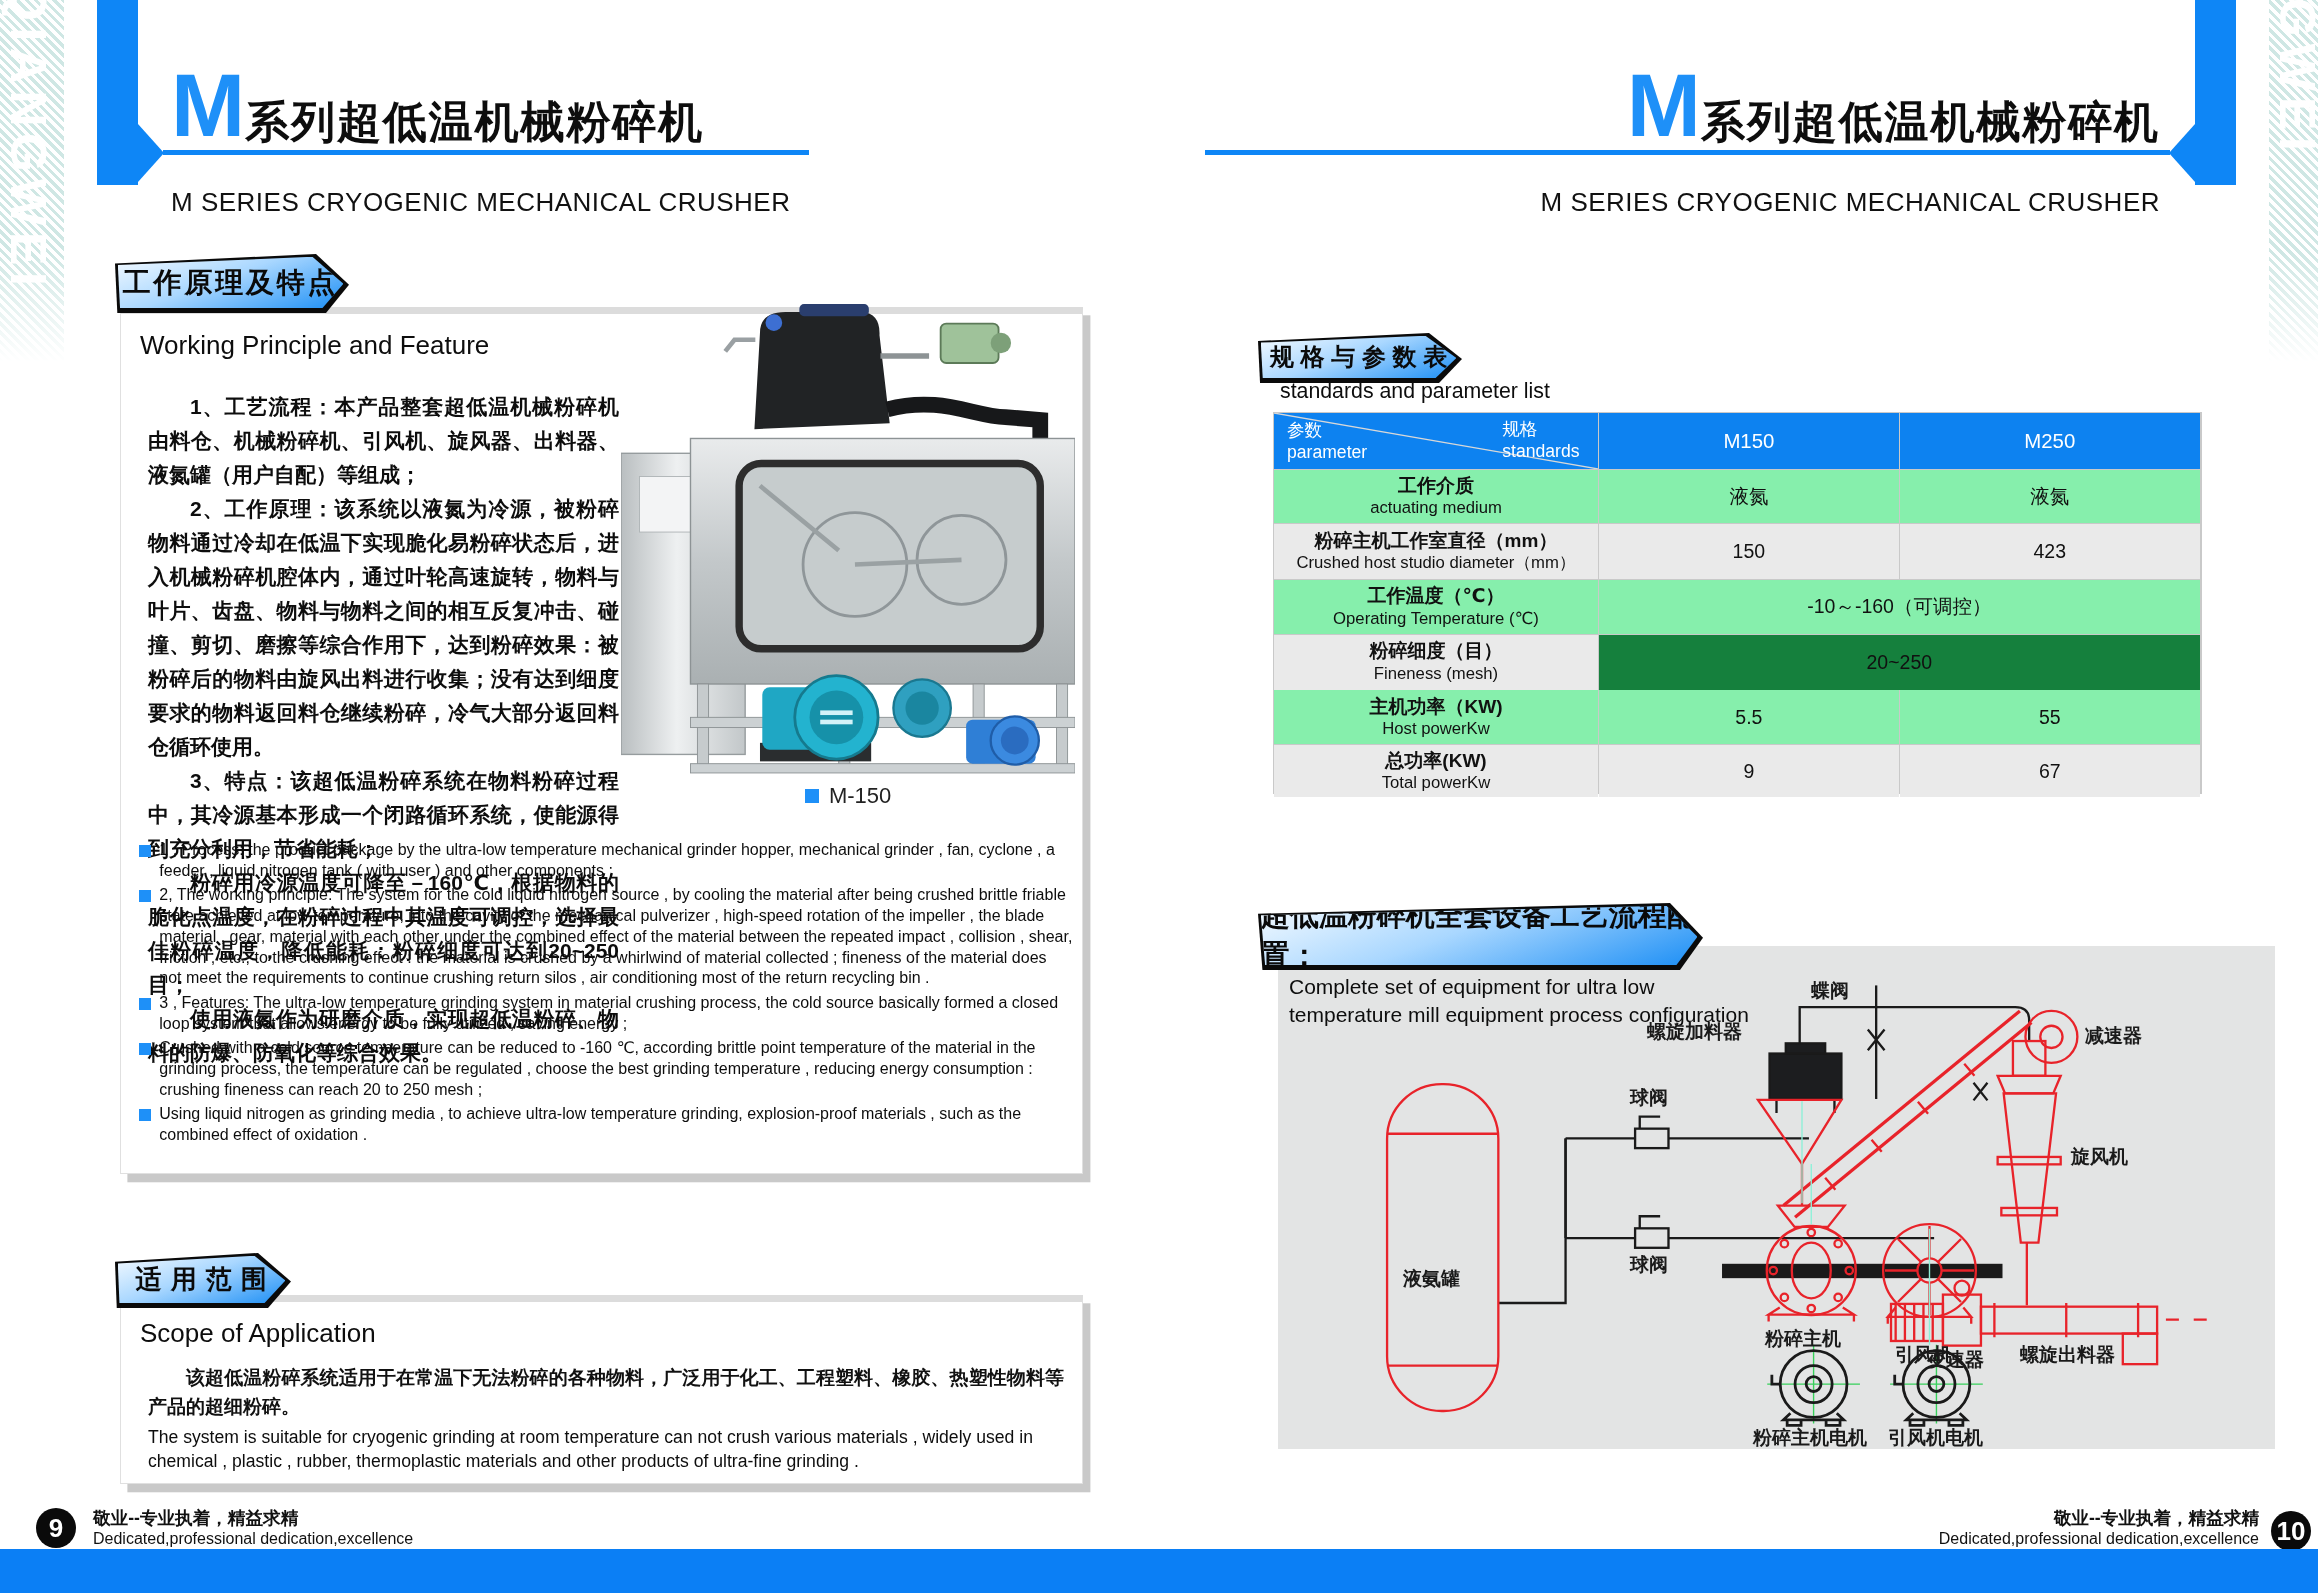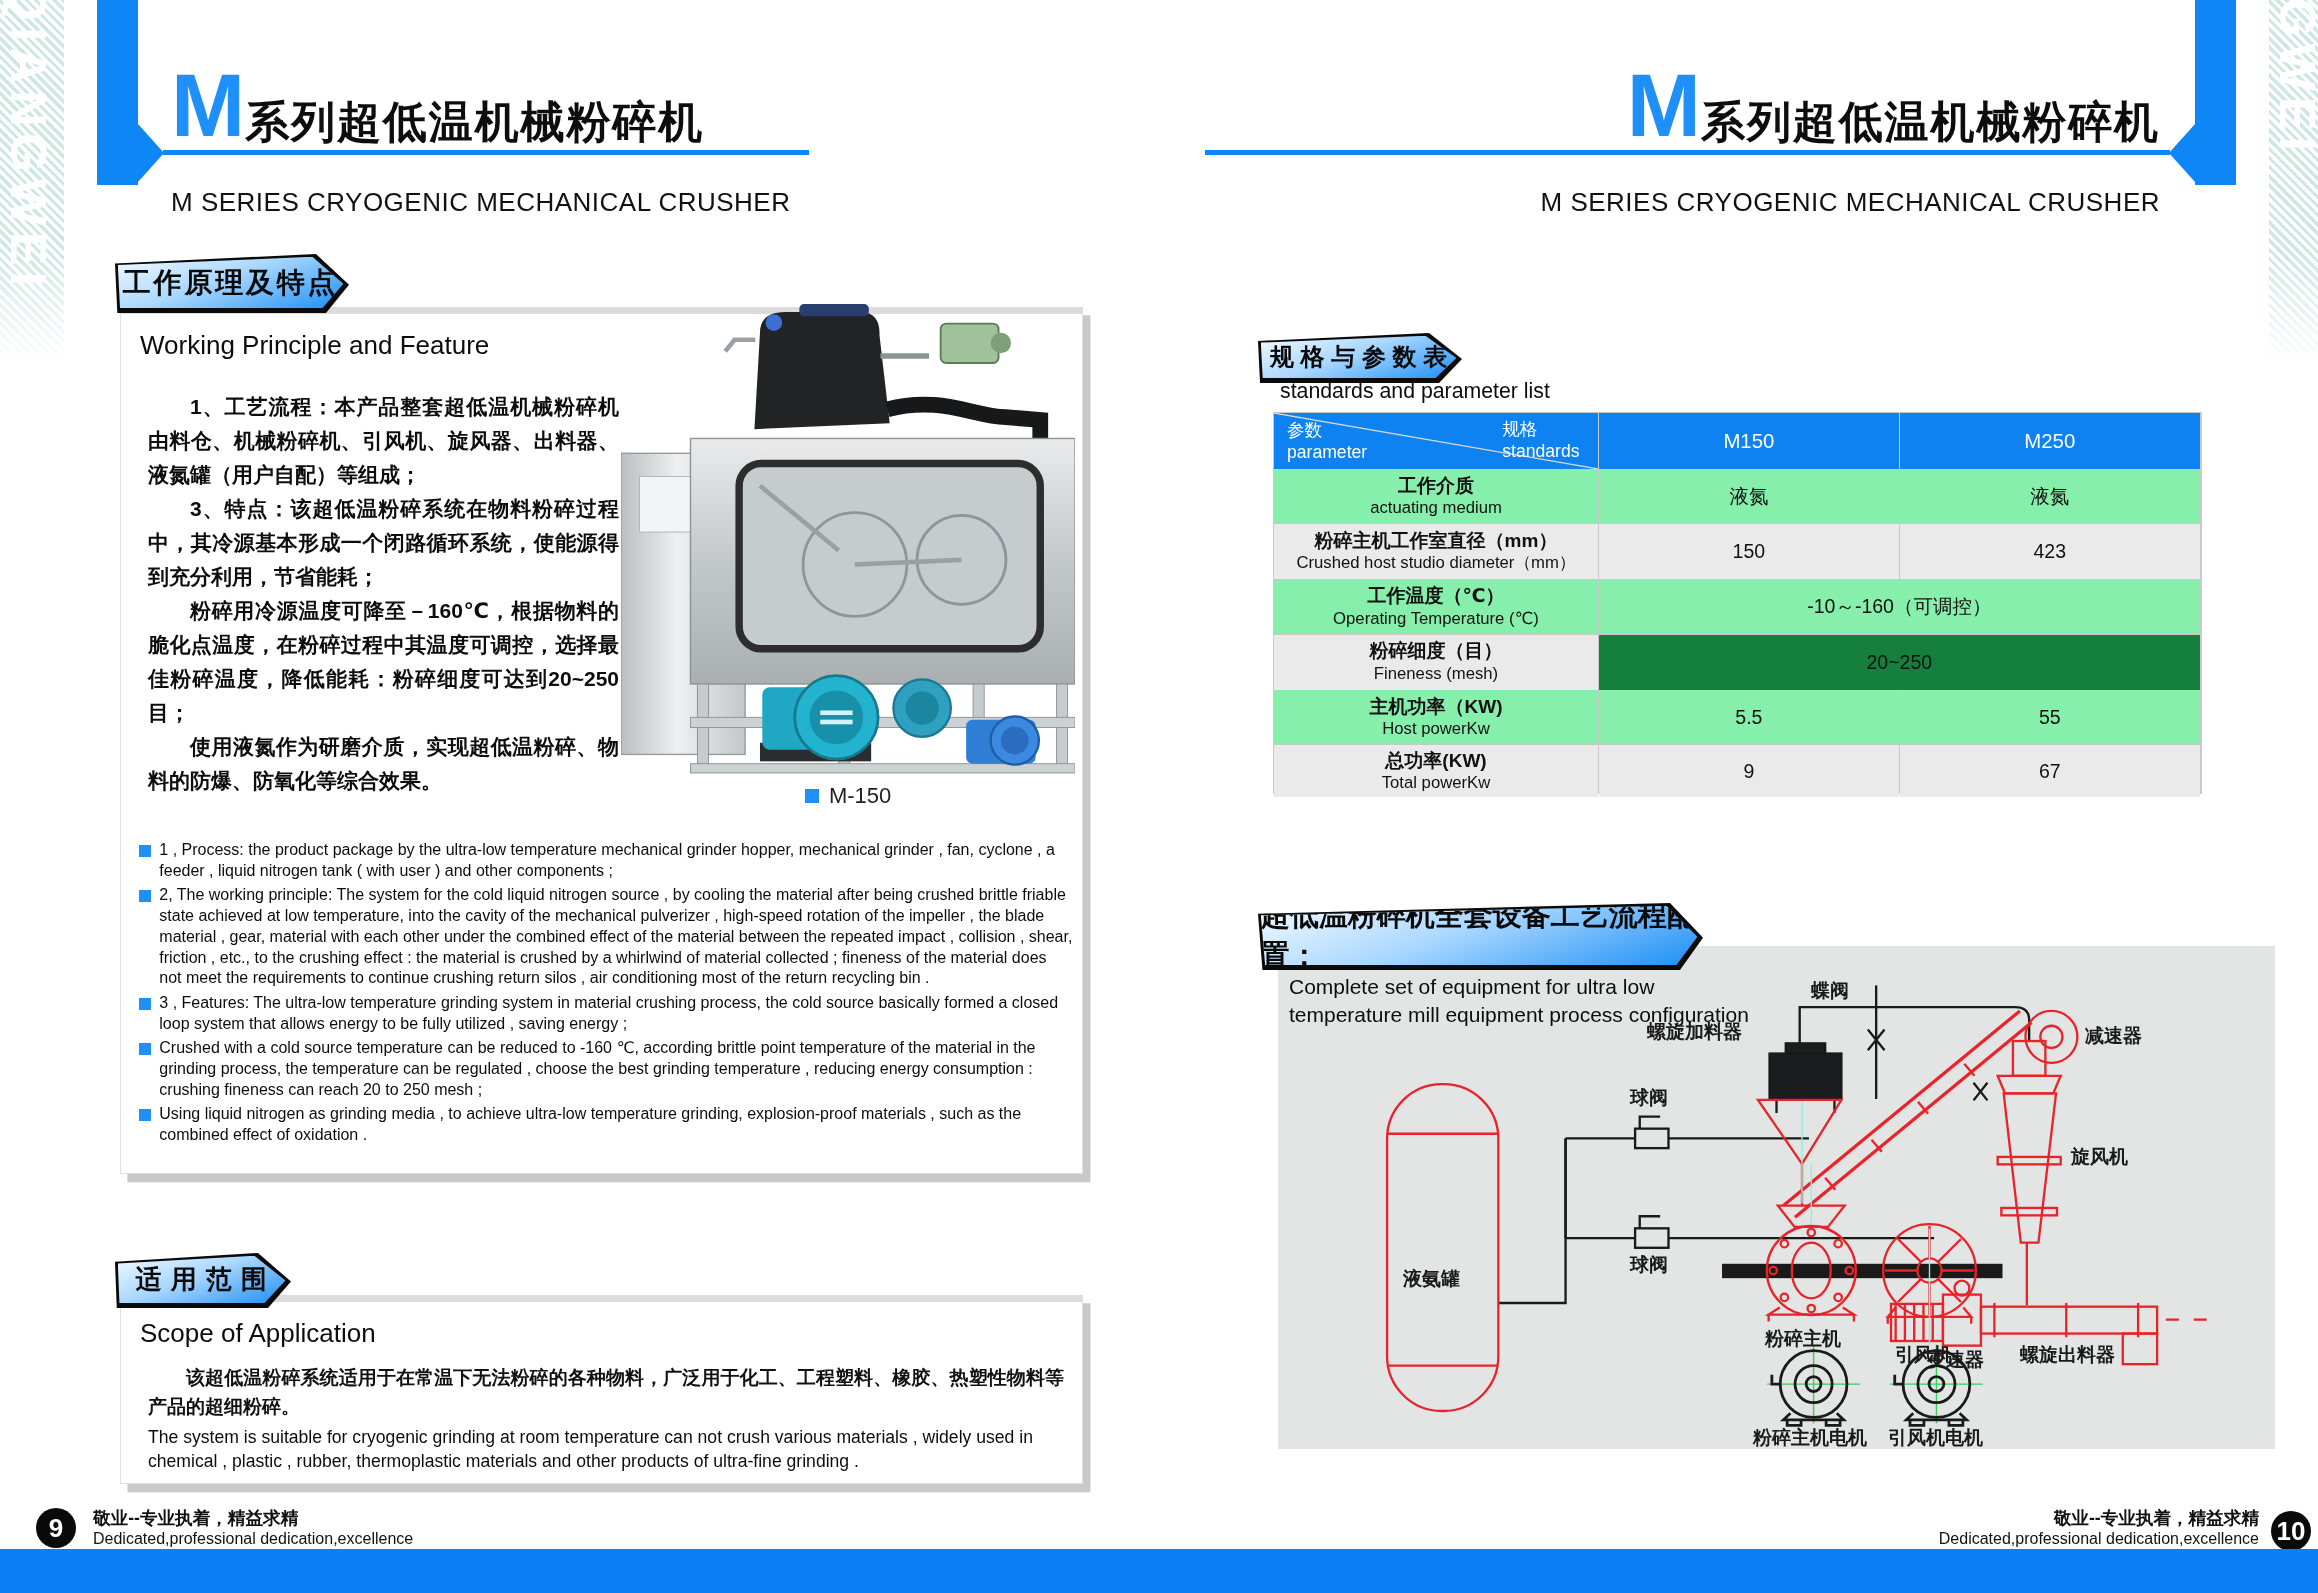--- a/index.html
+++ b/index.html
@@ -136,20 +136,21 @@
   <div class="wbox" style="left:120px;top:307px;width:961px;height:859px;"></div>
   <div class="tag" style="left:115px;top:254px;width:234px;height:59px;">
     <div class="tag-in">
         <span style="font-size:28px;letter-spacing:2.8px;">工作原理及特点</span>
       </div>
   </div>
   <div class="sec-title" style="left:140px;top:330px;">Working Principle and Feature</div>
 
   <div class="zhcol">
     <p>1、工艺流程：本产品整套超低温机械粉碎机由料仓、机械粉碎机、引风机、旋风器、出料器、液氮罐（用户自配）等组成；</p>
+    <p>2、工作原理：该系统以液氮为冷源，被粉碎物料通过冷却在低温下实现脆化易粉碎状态后，进入机械粉碎机腔体内，通过叶轮高速旋转，物料与叶片、齿盘、物料与物料之间的相互反复冲击、碰撞、剪切、磨擦等综合作用下，达到粉碎效果：被粉碎后的物料由旋风出料进行收集；没有达到细度要求的物料返回料仓继续粉碎，冷气大部分返回料仓循环使用。</p>
     <p>3、特点：该超低温粉碎系统在物料粉碎过程中，其冷源基本形成一个闭路循环系统，使能源得到充分利用，节省能耗；</p>
     <p>粉碎用冷源温度可降至－160℃，根据物料的脆化点温度，在粉碎过程中其温度可调控，选择最佳粉碎温度，降低能耗：粉碎细度可达到20~250目；</p>
     <p>使用液氮作为研磨介质，实现超低温粉碎、物料的防爆、防氧化等综合效果。</p>
   </div>
 
   <svg style="position:absolute;left:621px;top:300px;" width="454" height="478" viewBox="0 0 980 1030">
     <defs>
       <linearGradient id="steel" x1="0" y1="0" x2="0" y2="1">
         <stop offset="0" stop-color="#e9ebec"></stop>
           <stop offset="0.5" stop-color="#c3c8ca"></stop>

